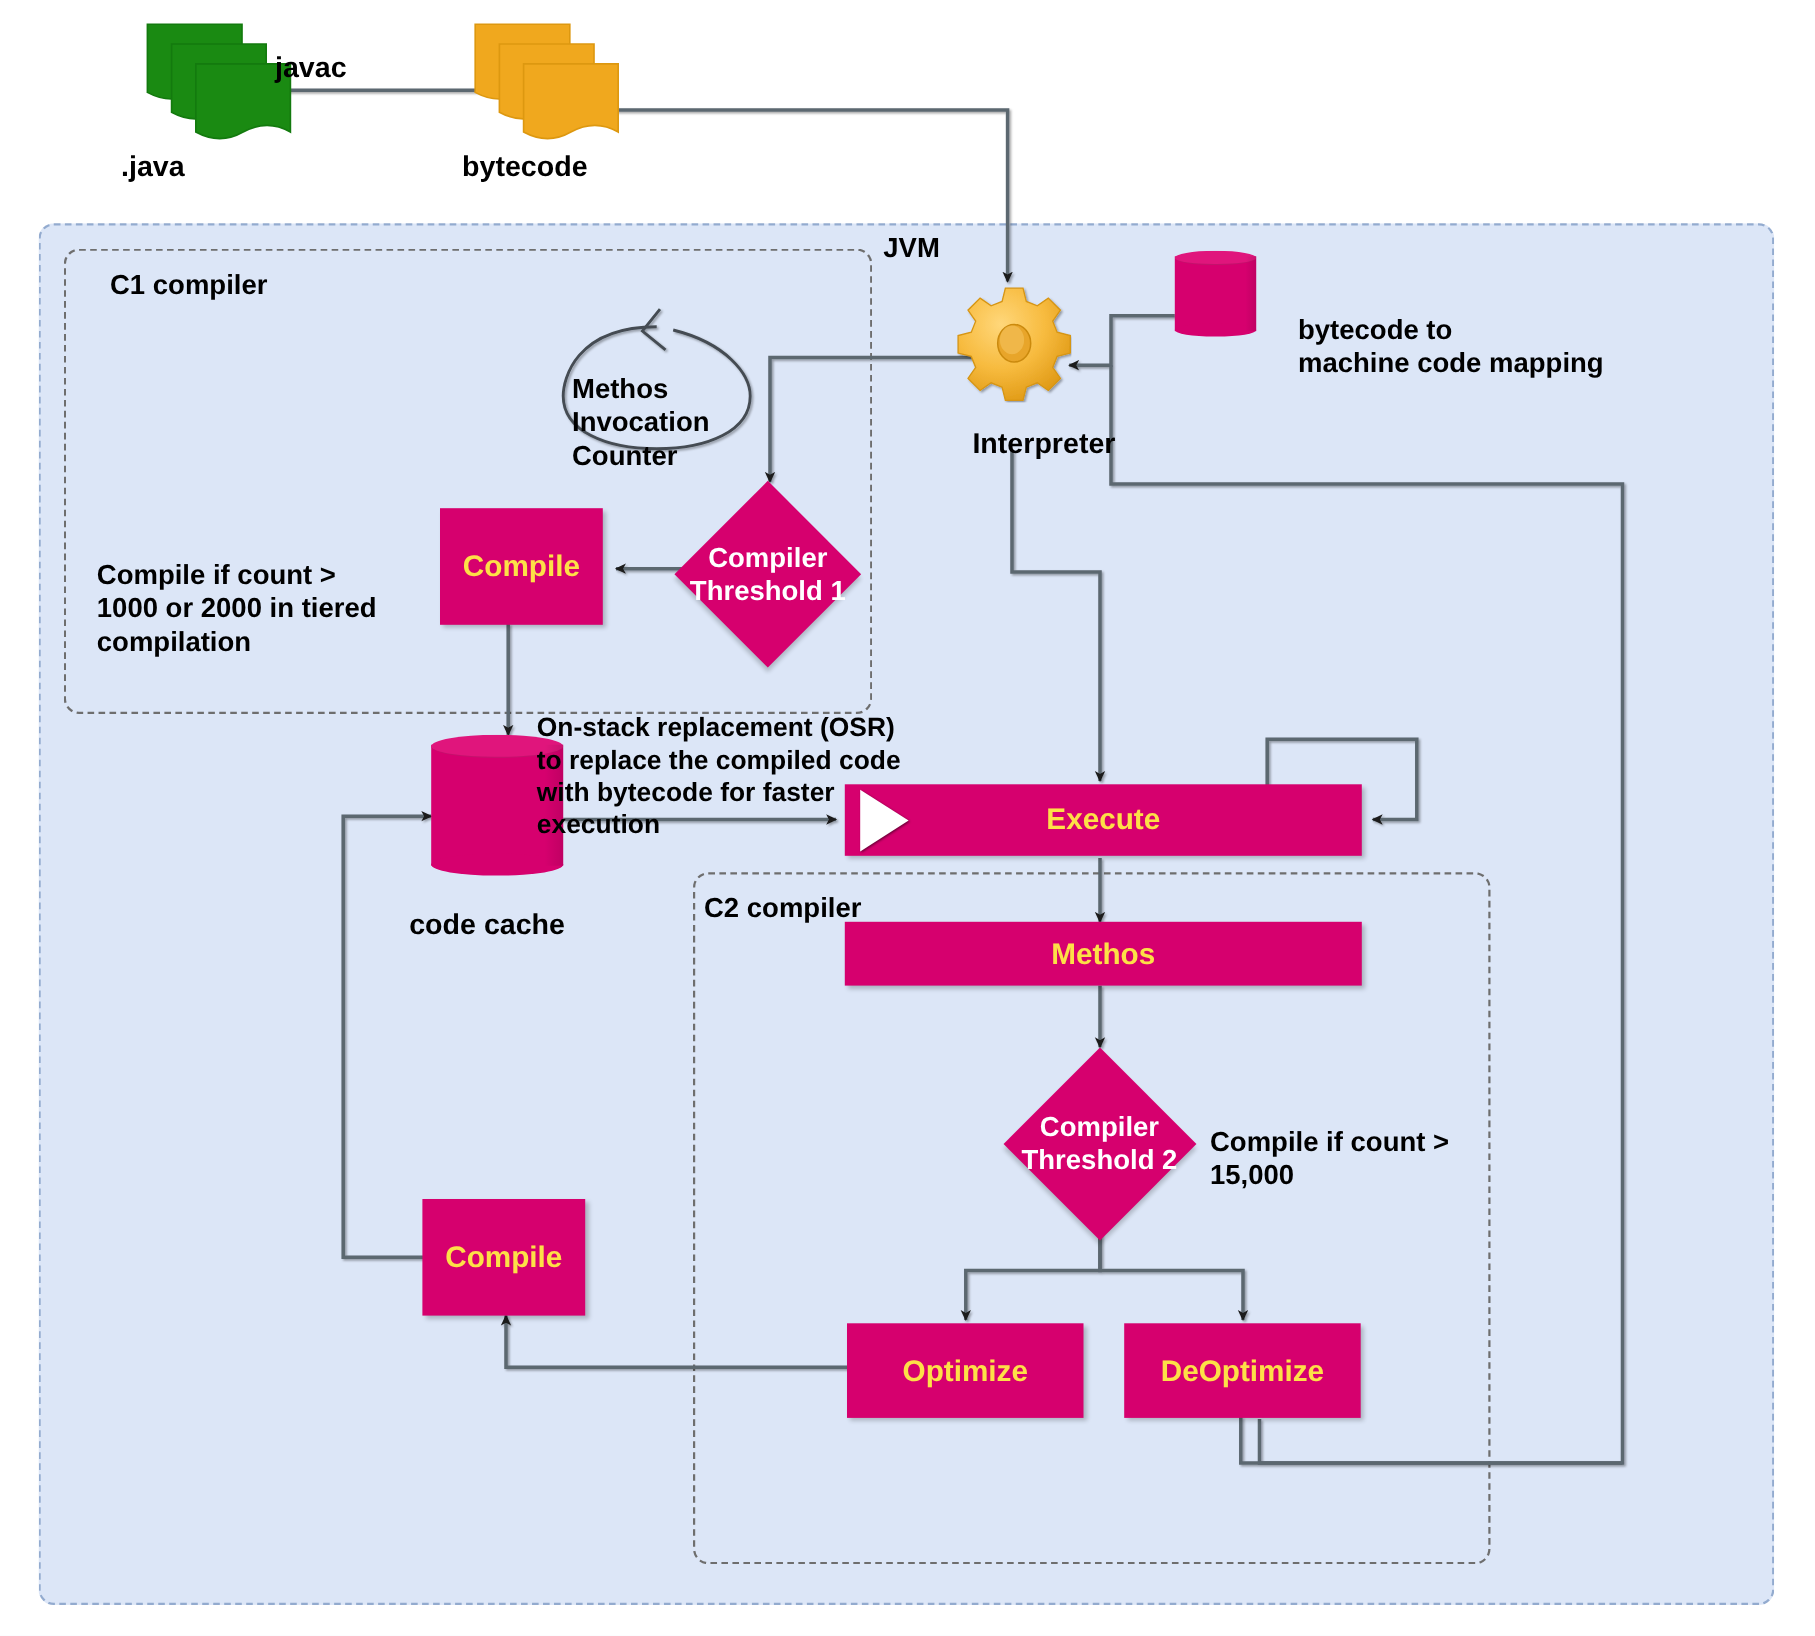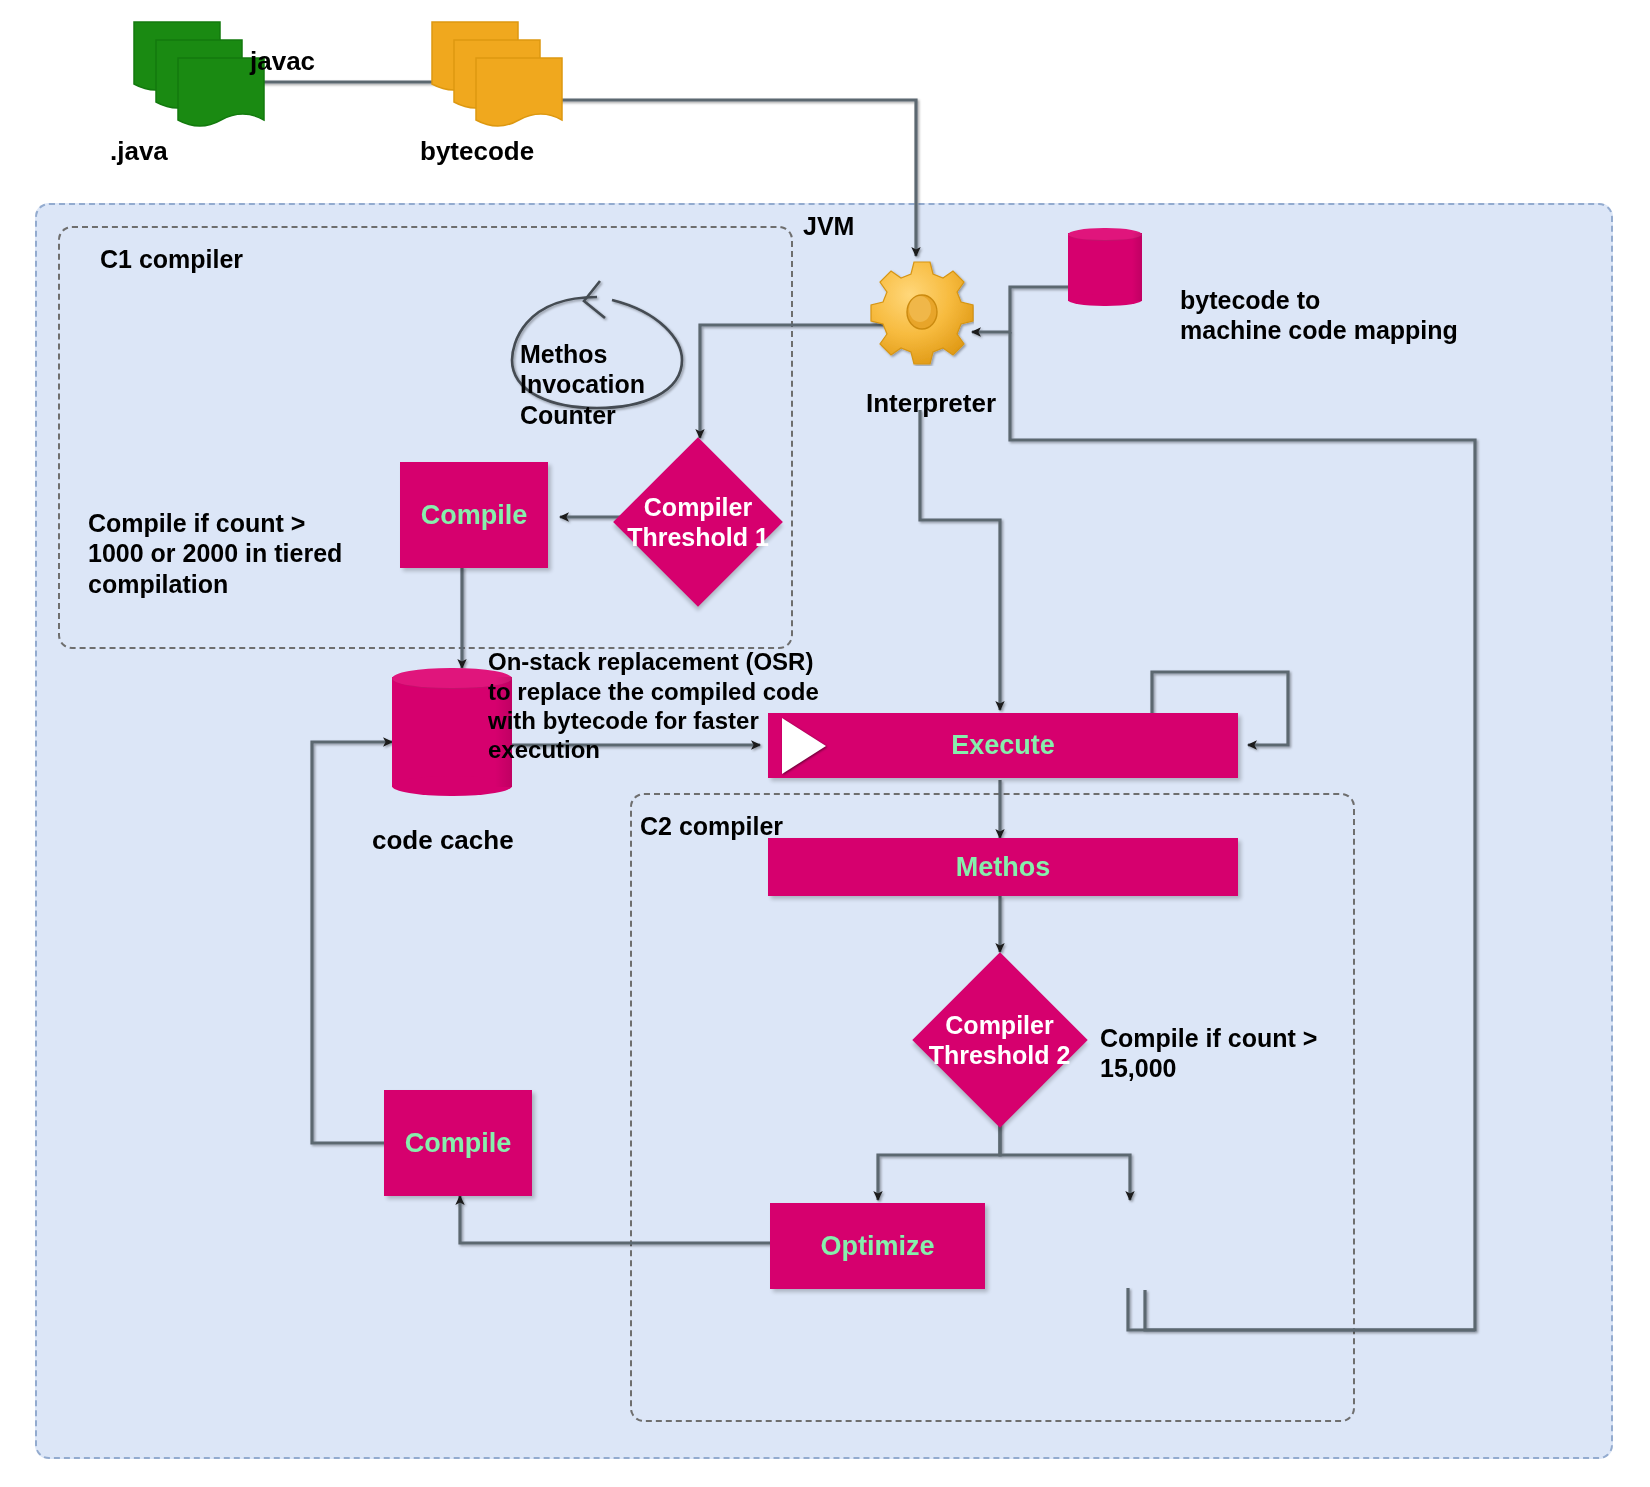--- a/index.html
+++ b/index.html
@@ -12,21 +12,21 @@
 
   .lbl{position:absolute;font-weight:bold;color:#000;line-height:1.22;text-align:left;}
 
   .node{position:absolute;box-sizing:border-box;}
 
   
   .pbox{
     background:#d6006e;
     box-shadow:3px 3px 4px rgba(0,0,0,.22);
     display:flex;align-items:center;justify-content:center;
-    color:#86efac;font-weight:bold;text-align:center;
+    color:#fde047;font-weight:bold;text-align:center;
   }
 
   
   .diamond{
     background:#d6006e;
     transform:rotate(45deg);
     box-shadow:3px 3px 4px rgba(0,0,0,.2);
   }
   .diamond-txt{
     position:absolute;left:0;top:0;width:100%;height:100%;
@@ -178,21 +178,21 @@
           <stop offset="100%" stop-color="#e09a16"></stop>
         </radialGradient>
       </defs>
       <g filter="url(#sh)">
         <path fill="url(#gg)" stroke="#d79512" stroke-width="1.2" d="M44,4 h16 l3,12 10,4 10,-7 11,11 -7,10 4,10 12,3 v16 l-12,3 -4,10 7,10 -11,11 -10,-7 -10,4 -3,12 h-16 l-3,-12 -10,-4 -10,7 -11,-11 7,-10 -4,-10 -12,-3 v-16 l12,-3 4,-10 -7,-10 11,-11 10,7 10,-4 z"></path>
         <ellipse cx="52" cy="54" rx="15" ry="17" fill="#e8a52a" stroke="#cb8a0f" stroke-width="1.4"></ellipse>
         <ellipse cx="50" cy="51" rx="11" ry="13" fill="#f5c760" opacity="0.55"></ellipse>
       </g>
     </svg>
   </div>
-  <div class="lbl" style="left:866px;top:388px;width:180px;font-size:26px;">Interpreter</div>
+  <div class="lbl" style="left:884px;top:388px;width:180px;font-size:26px;">Interpreter</div>
 
   <div class="cyl" style="left:1068px;top:228px;width:74px;height:78px;">
     <div class="body"></div>
       <div class="bot"></div>
       <div class="top"></div>
       <div class="shade"></div>
   </div>
   <div class="lbl" style="left:1180px;top:254px;width:340px;font-size:25px;white-space:pre-line;">
     <span>bytecode to
 machine code mapping</span>
@@ -229,18 +229,21 @@
 Threshold 2</span></div>
   </div>
   <div class="lbl" style="left:1100px;top:992px;width:250px;font-size:25px;white-space:pre-line;">
     <span>Compile if count &gt;
 15,000</span>
   </div>
 
   <div class="node pbox" style="left:770px;top:1203px;width:215px;height:86px;font-size:27px;">
     <span>Optimize</span>
   </div>
+  <div class="node pbox" style="left:1022px;top:1203px;width:215px;height:86px;font-size:27px;">
+    <span>DeOptimize</span>
+  </div>
 
   <div class="node pbox" style="left:384px;top:1090px;width:148px;height:106px;font-size:27px;">
     <span>Compile</span>
   </div>
 
 </div>
 
 </body></html>

